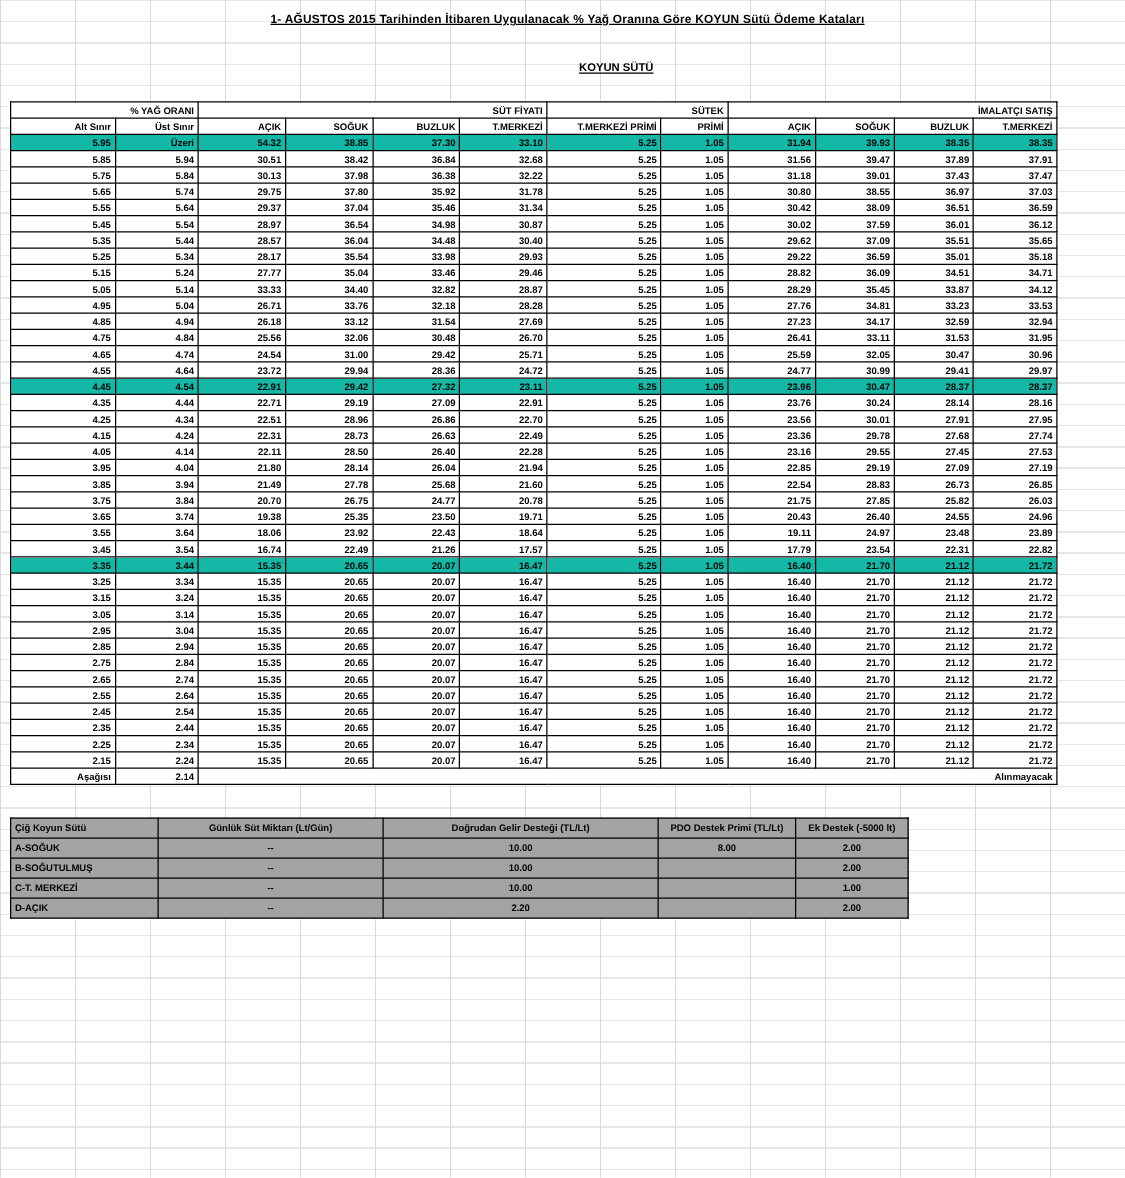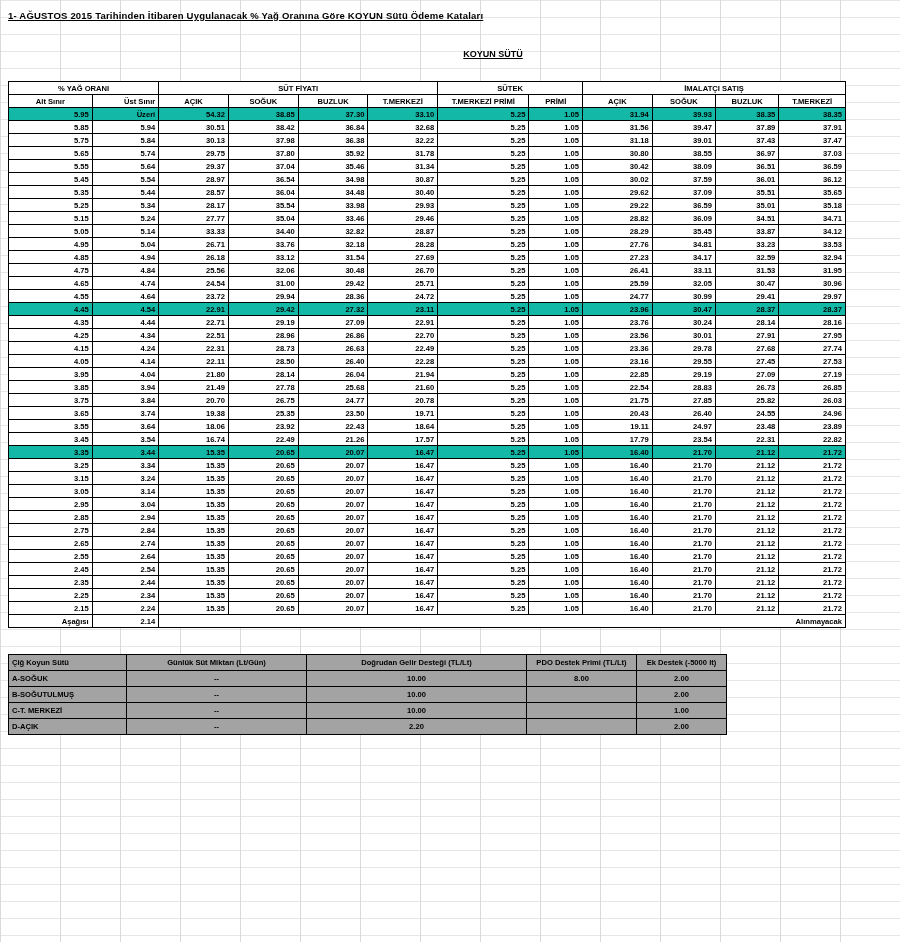--- a/index.html
+++ b/index.html
@@ -28,20 +28,21 @@
     background-image:
       repeating-linear-gradient(to right, #d9d9d9 0 1px, transparent 1px 60px),
       repeating-linear-gradient(to bottom, #e6e6e6 0 1px, transparent 1px 17px);
     z-index: 0;
   }
   .layer {
     position: relative;
     z-index: 1;
   }
   .title-wrap {
+    text-align: center;
     padding-top: 10px;
     padding-left: 8px;
   }
   .doc-title {
     display: inline-block;
     font-size: 9.5px;
     font-weight: bold;
     text-decoration: underline;
     letter-spacing: 0.2px;
   }
@@ -68,21 +69,21 @@
     border: 1px solid #000000;
     font-size: 7.6px;
     height: 12px;
     padding: 0 3px;
     text-align: right;
     white-space: nowrap;
     overflow: hidden;
     font-weight: bold;
   }
   table.main th {
-    text-align: center;
+    text-align: right;
     font-size: 7.6px;
     font-weight: bold;
   }
   .grp-head th { height: 13px; }
   .sub-head th { height: 13px; }
   tr.highlight td { background: #14b8a6; }
   td.left { text-align: left; }
   .note-row td {
     text-align: left;
     font-weight: bold;
@@ -141,21 +142,21 @@
         <col style="width:62px">
       </colgroup>
       <thead>
         <tr class="grp-head" id="grp-head">
             <th colspan="2">% YAĞ ORANI</th>
             <th colspan="4">SÜT FİYATI</th>
             <th colspan="2">SÜTEK</th>
             <th colspan="4">İMALATÇI SATIŞ</th>
           </tr>
         <tr class="sub-head" id="sub-head">
-            <th style="text-align: center;">Alt Sınır</th>
+            <th style="text-align: right;">Alt Sınır</th>
             <th style="text-align: right;">Üst Sınır</th>
             <th>AÇIK</th>
             <th>SOĞUK</th>
             <th>BUZLUK</th>
             <th>T.MERKEZİ</th>
             <th>T.MERKEZİ PRİMİ</th>
             <th>PRİMİ</th>
             <th>AÇIK</th>
             <th>SOĞUK</th>
             <th>BUZLUK</th>

